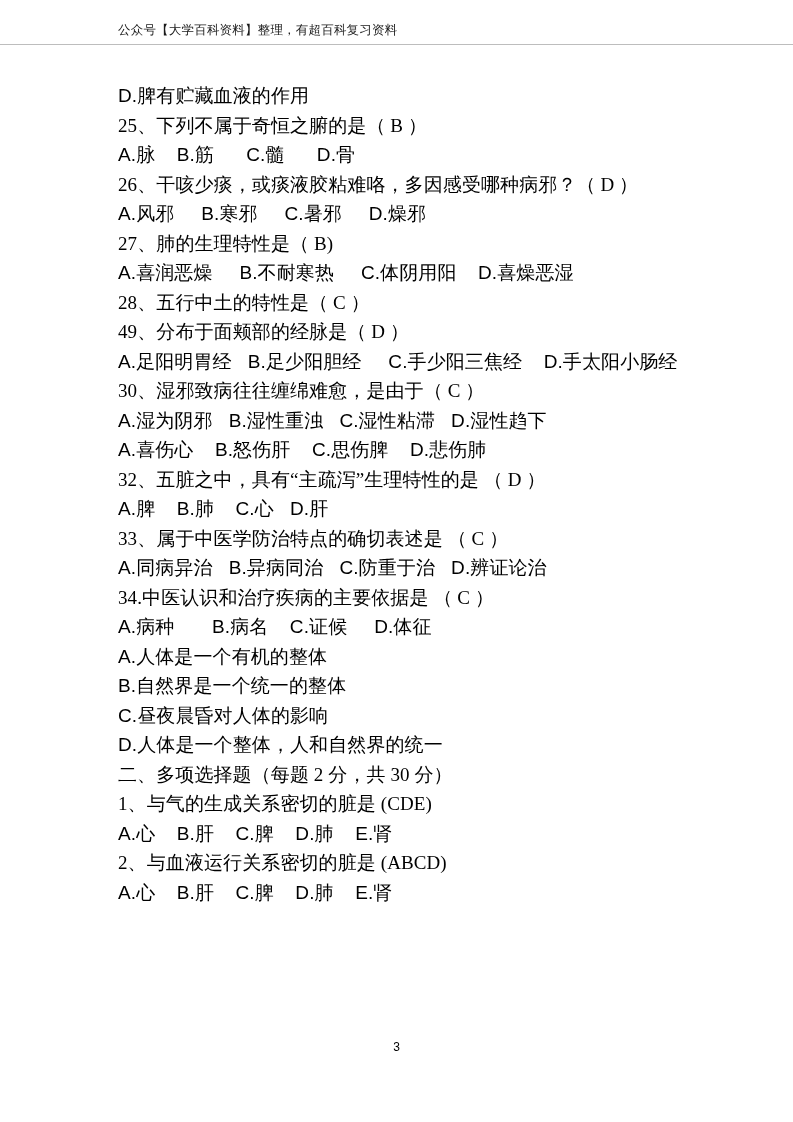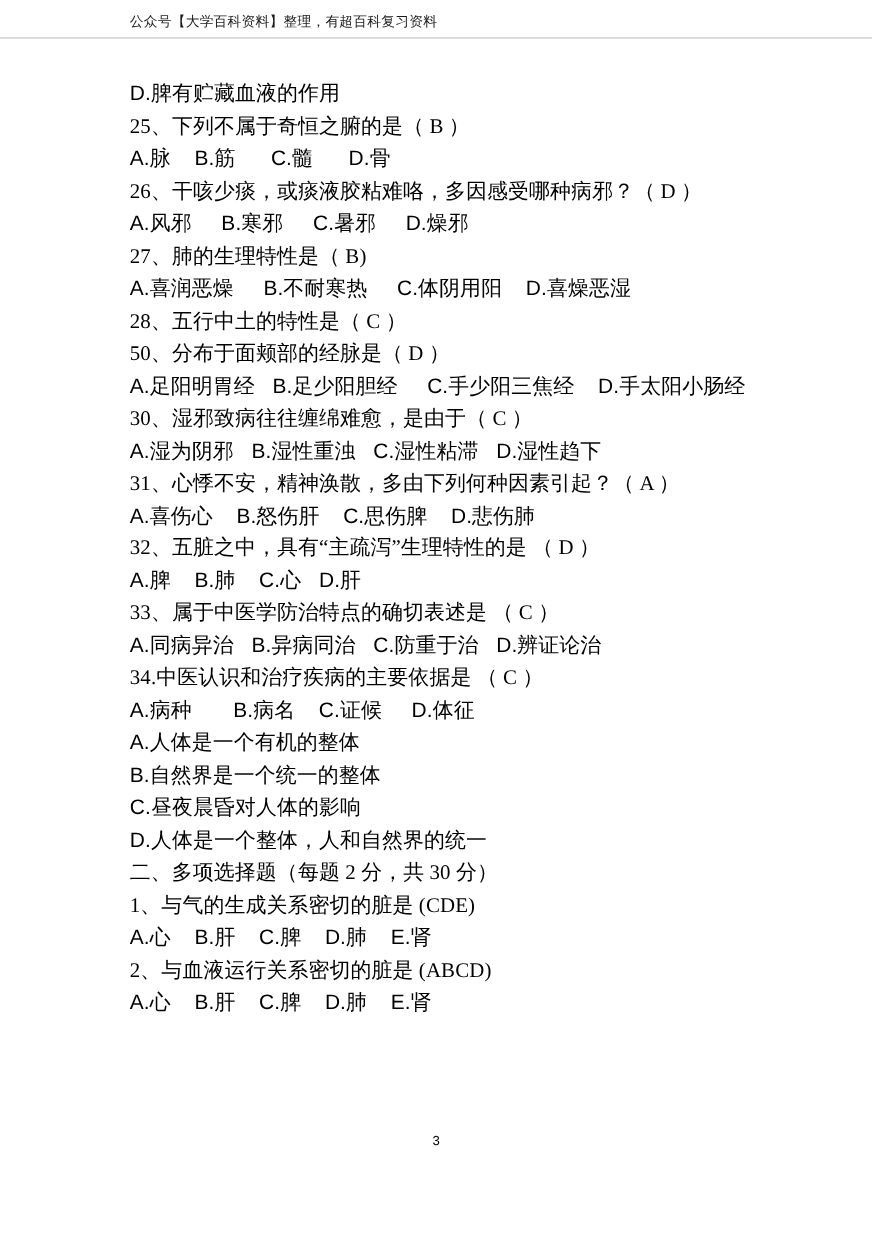--- a/index.html
+++ b/index.html
@@ -14,20 +14,21 @@
     font-family: "Liberation Sans", "DejaVu Sans", sans-serif;
     color: #000000;
     position: relative;
     overflow: hidden;
   }
   .page {
     position: relative;
     width: 793px;
     height: 1034px;
     box-sizing: border-box;
+    margin-top: 10px;
   }
   .watermark {
     position: absolute;
     top: 12px;
     left: 118px;
     font-size: 12.5px;
     color: #1a1a1a;
     letter-spacing: 0.2px;
     white-space: nowrap;
   }
@@ -80,25 +81,24 @@
 
   <div class="content">
     <p class="line opt">D.脾有贮藏血液的作用</p>
     <p class="line q">25、下列不属于奇恒之腑的是（ B ）</p>
     <p class="line opt">A.脉    B.筋      C.髓      D.骨</p>
     <p class="line q">26、干咳少痰，或痰液胶粘难咯，多因感受哪种病邪？（ D ）</p>
     <p class="line opt">A.风邪     B.寒邪     C.暑邪     D.燥邪</p>
     <p class="line q">27、肺的生理特性是（ B)</p>
     <p class="line opt">A.喜润恶燥     B.不耐寒热     C.体阴用阳    D.喜燥恶湿</p>
     <p class="line q">28、五行中土的特性是（ C ）</p>
-    <p class="line q">50、分布于面颊部的经脉是（ D ）</p>
+    <p class="line q">49、分布于面颊部的经脉是（ D ）</p>
     <p class="line opt">A.足阳明胃经   B.足少阳胆经     C.手少阳三焦经    D.手太阳小肠经</p>
     <p class="line q">30、湿邪致病往往缠绵难愈，是由于（ C ）</p>
     <p class="line opt">A.湿为阴邪   B.湿性重浊   C.湿性粘滞   D.湿性趋下</p>
-    <p class="line q">31、心悸不安，精神涣散，多由下列何种因素引起？（ A ）</p>
     <p class="line opt">A.喜伤心    B.怒伤肝    C.思伤脾    D.悲伤肺</p>
     <p class="line q">32、五脏之中，具有“主疏泻”生理特性的是 （ D ）</p>
     <p class="line opt">A.脾    B.肺    C.心   D.肝</p>
     <p class="line q">33、属于中医学防治特点的确切表述是 （ C ）</p>
     <p class="line opt">A.同病异治   B.异病同治   C.防重于治   D.辨证论治</p>
     <p class="line q">34.中医认识和治疗疾病的主要依据是 （ C ）</p>
     <p class="line opt">A.病种       B.病名    C.证候     D.体征</p>
     <p class="line opt">A.人体是一个有机的整体</p>
     <p class="line opt">B.自然界是一个统一的整体</p>
     <p class="line opt">C.昼夜晨昏对人体的影响</p>

